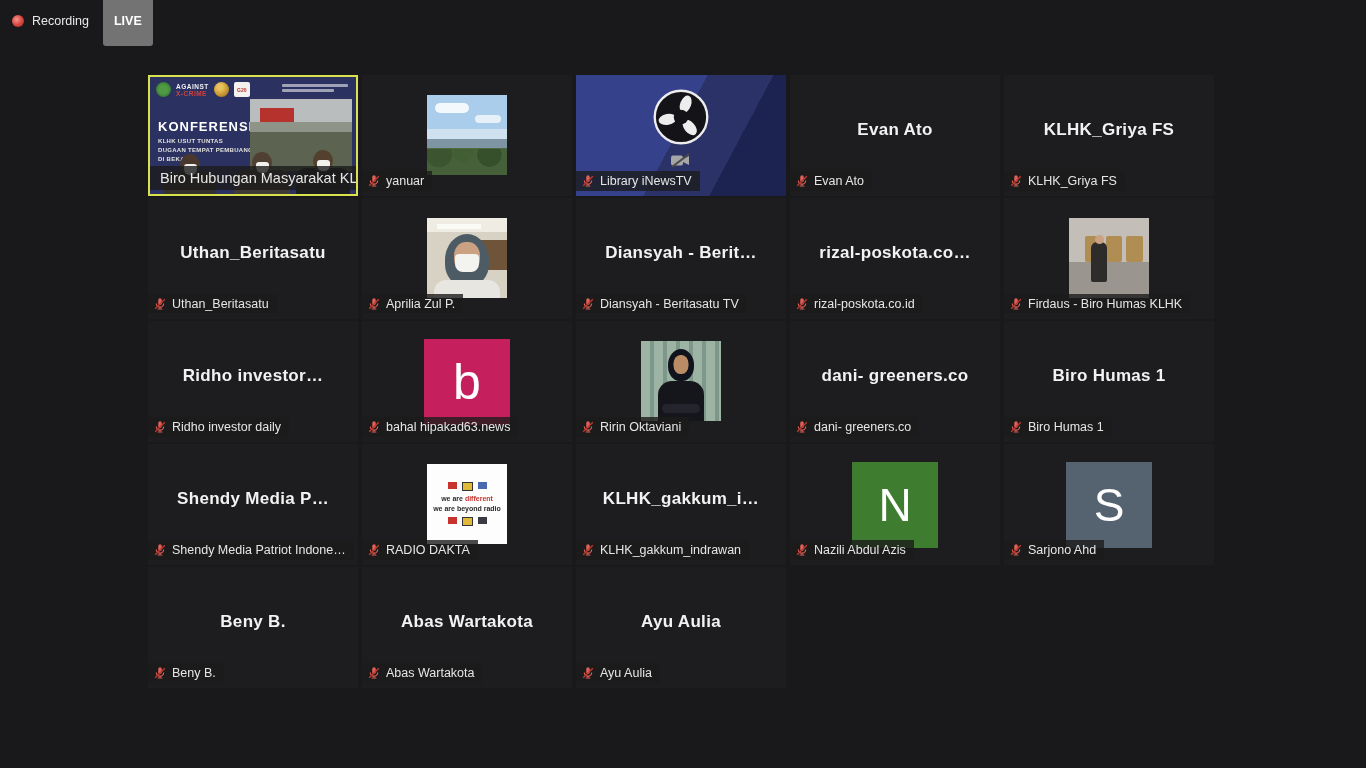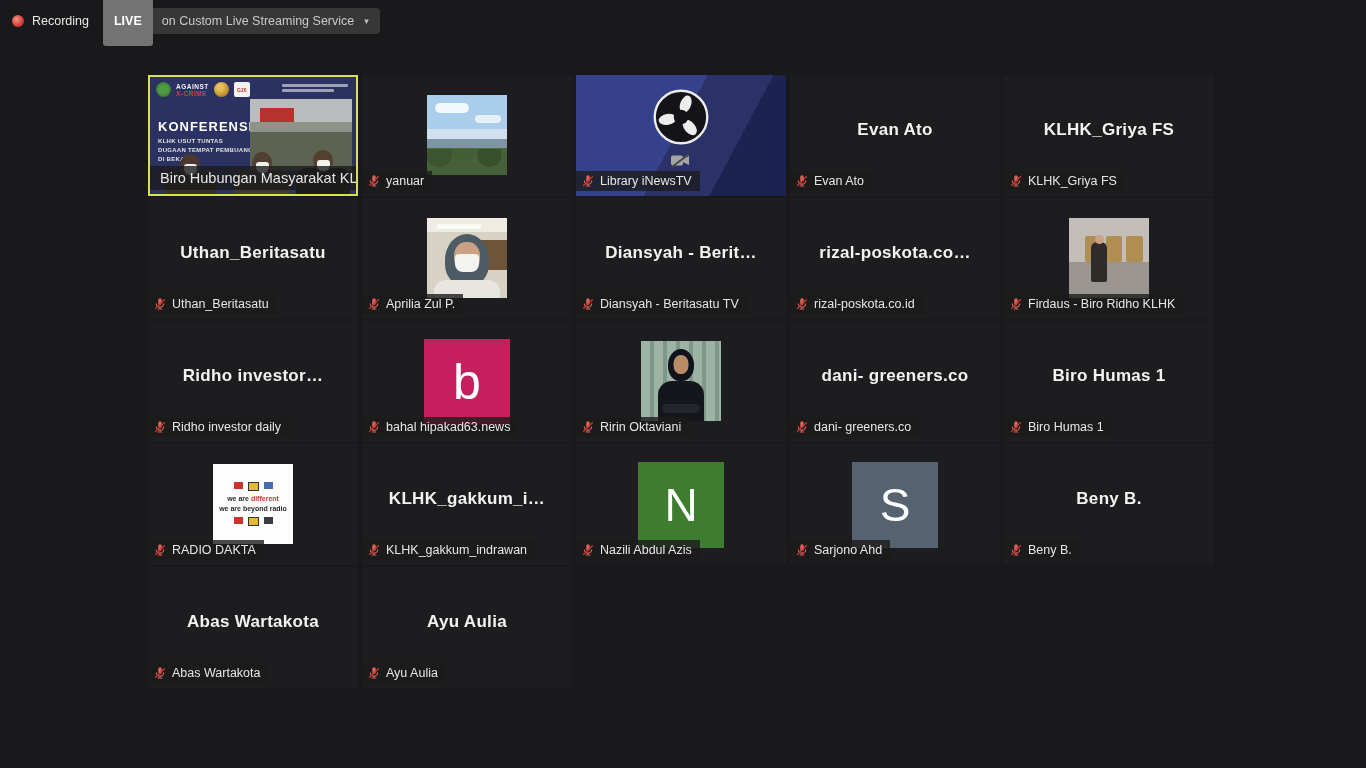--- a/index.html
+++ b/index.html
@@ -130,24 +130,20 @@
   .pos3{right:6px;width:54px;height:54px;}
 </style>
 </head>
 <body>
 <div id="screen">
 
 <div class="topbar">
   <span class="rec-dot"></span>
   <span class="rec-text">Recording</span>
   <span class="live-badge">LIVE</span>
-  <span class="stream-box">
-    <span>on Custom Live Streaming Service</span>
-    <span class="caret">▾</span>
-  </span>
 </div>
 
 <div class="grid">
 
   <div class="tile active-speaker">
     <div style="position:absolute;inset:0;">
       <div class="logo-row">
         <span class="logo-green"></span>
         <span class="badge-text">
           <i>AGAINST</i>
@@ -358,21 +354,21 @@
     <div class="name-label">
       <span class="mic">
             <svg width="14" height="14" viewBox="0 0 16 16">
               <rect x="6" y="1.5" width="4" height="7.5" rx="2" fill="#e0605a"></rect>
               <path d="M3.8 7.4a4.2 4.2 0 0 0 8.4 0" fill="none" stroke="#e0605a" stroke-width="1.3"></path>
               <rect x="7.4" y="11.2" width="1.2" height="2" fill="#e0605a"></rect>
               <rect x="5.2" y="13.2" width="5.6" height="1.2" rx=".6" fill="#e0605a"></rect>
               <line x1="2.5" y1="13.5" x2="13.5" y2="2.5" stroke="#c0392b" stroke-width="1.6"></line>
             </svg>
           </span>
-      <span>Firdaus - Biro Ridho KLHK</span>
+      <span>Firdaus - Biro Humas KLHK</span>
     </div>
   </div>
 
   <div class="tile">
     <div class="center-name">Ridho investor…</div>
     <div class="name-label">
       <span class="mic">
             <svg width="14" height="14" viewBox="0 0 16 16">
               <rect x="6" y="1.5" width="4" height="7.5" rx="2" fill="#e0605a"></rect>
               <path d="M3.8 7.4a4.2 4.2 0 0 0 8.4 0" fill="none" stroke="#e0605a" stroke-width="1.3"></path>
@@ -447,20 +443,35 @@
               <path d="M3.8 7.4a4.2 4.2 0 0 0 8.4 0" fill="none" stroke="#e0605a" stroke-width="1.3"></path>
               <rect x="7.4" y="11.2" width="1.2" height="2" fill="#e0605a"></rect>
               <rect x="5.2" y="13.2" width="5.6" height="1.2" rx=".6" fill="#e0605a"></rect>
               <line x1="2.5" y1="13.5" x2="13.5" y2="2.5" stroke="#c0392b" stroke-width="1.6"></line>
             </svg>
           </span>
       <span>Biro Humas 1</span>
     </div>
   </div>
 
+  <div class="tile">
+    <div class="center-name">Shendy Media P…</div>
+    <div class="name-label">
+      <span class="mic">
+            <svg width="14" height="14" viewBox="0 0 16 16">
+              <rect x="6" y="1.5" width="4" height="7.5" rx="2" fill="#e0605a"></rect>
+              <path d="M3.8 7.4a4.2 4.2 0 0 0 8.4 0" fill="none" stroke="#e0605a" stroke-width="1.3"></path>
+              <rect x="7.4" y="11.2" width="1.2" height="2" fill="#e0605a"></rect>
+              <rect x="5.2" y="13.2" width="5.6" height="1.2" rx=".6" fill="#e0605a"></rect>
+              <line x1="2.5" y1="13.5" x2="13.5" y2="2.5" stroke="#c0392b" stroke-width="1.6"></line>
+            </svg>
+          </span>
+      <span>Shendy Media Patriot Indone…</span>
+    </div>
+  </div>
 
   <div class="tile">
     <div class="avatar-ph ph-dakta">
       <span class="dakta-row">
             <i class="dk-red"></i>
             <i class="dk-yellow"></i>
             <i class="dk-blue"></i>
           </span>
       <span class="dakta-text"><span>we are</span> <span class="diff">different</span></span>
       <span class="dakta-text">we are beyond radio</span>

